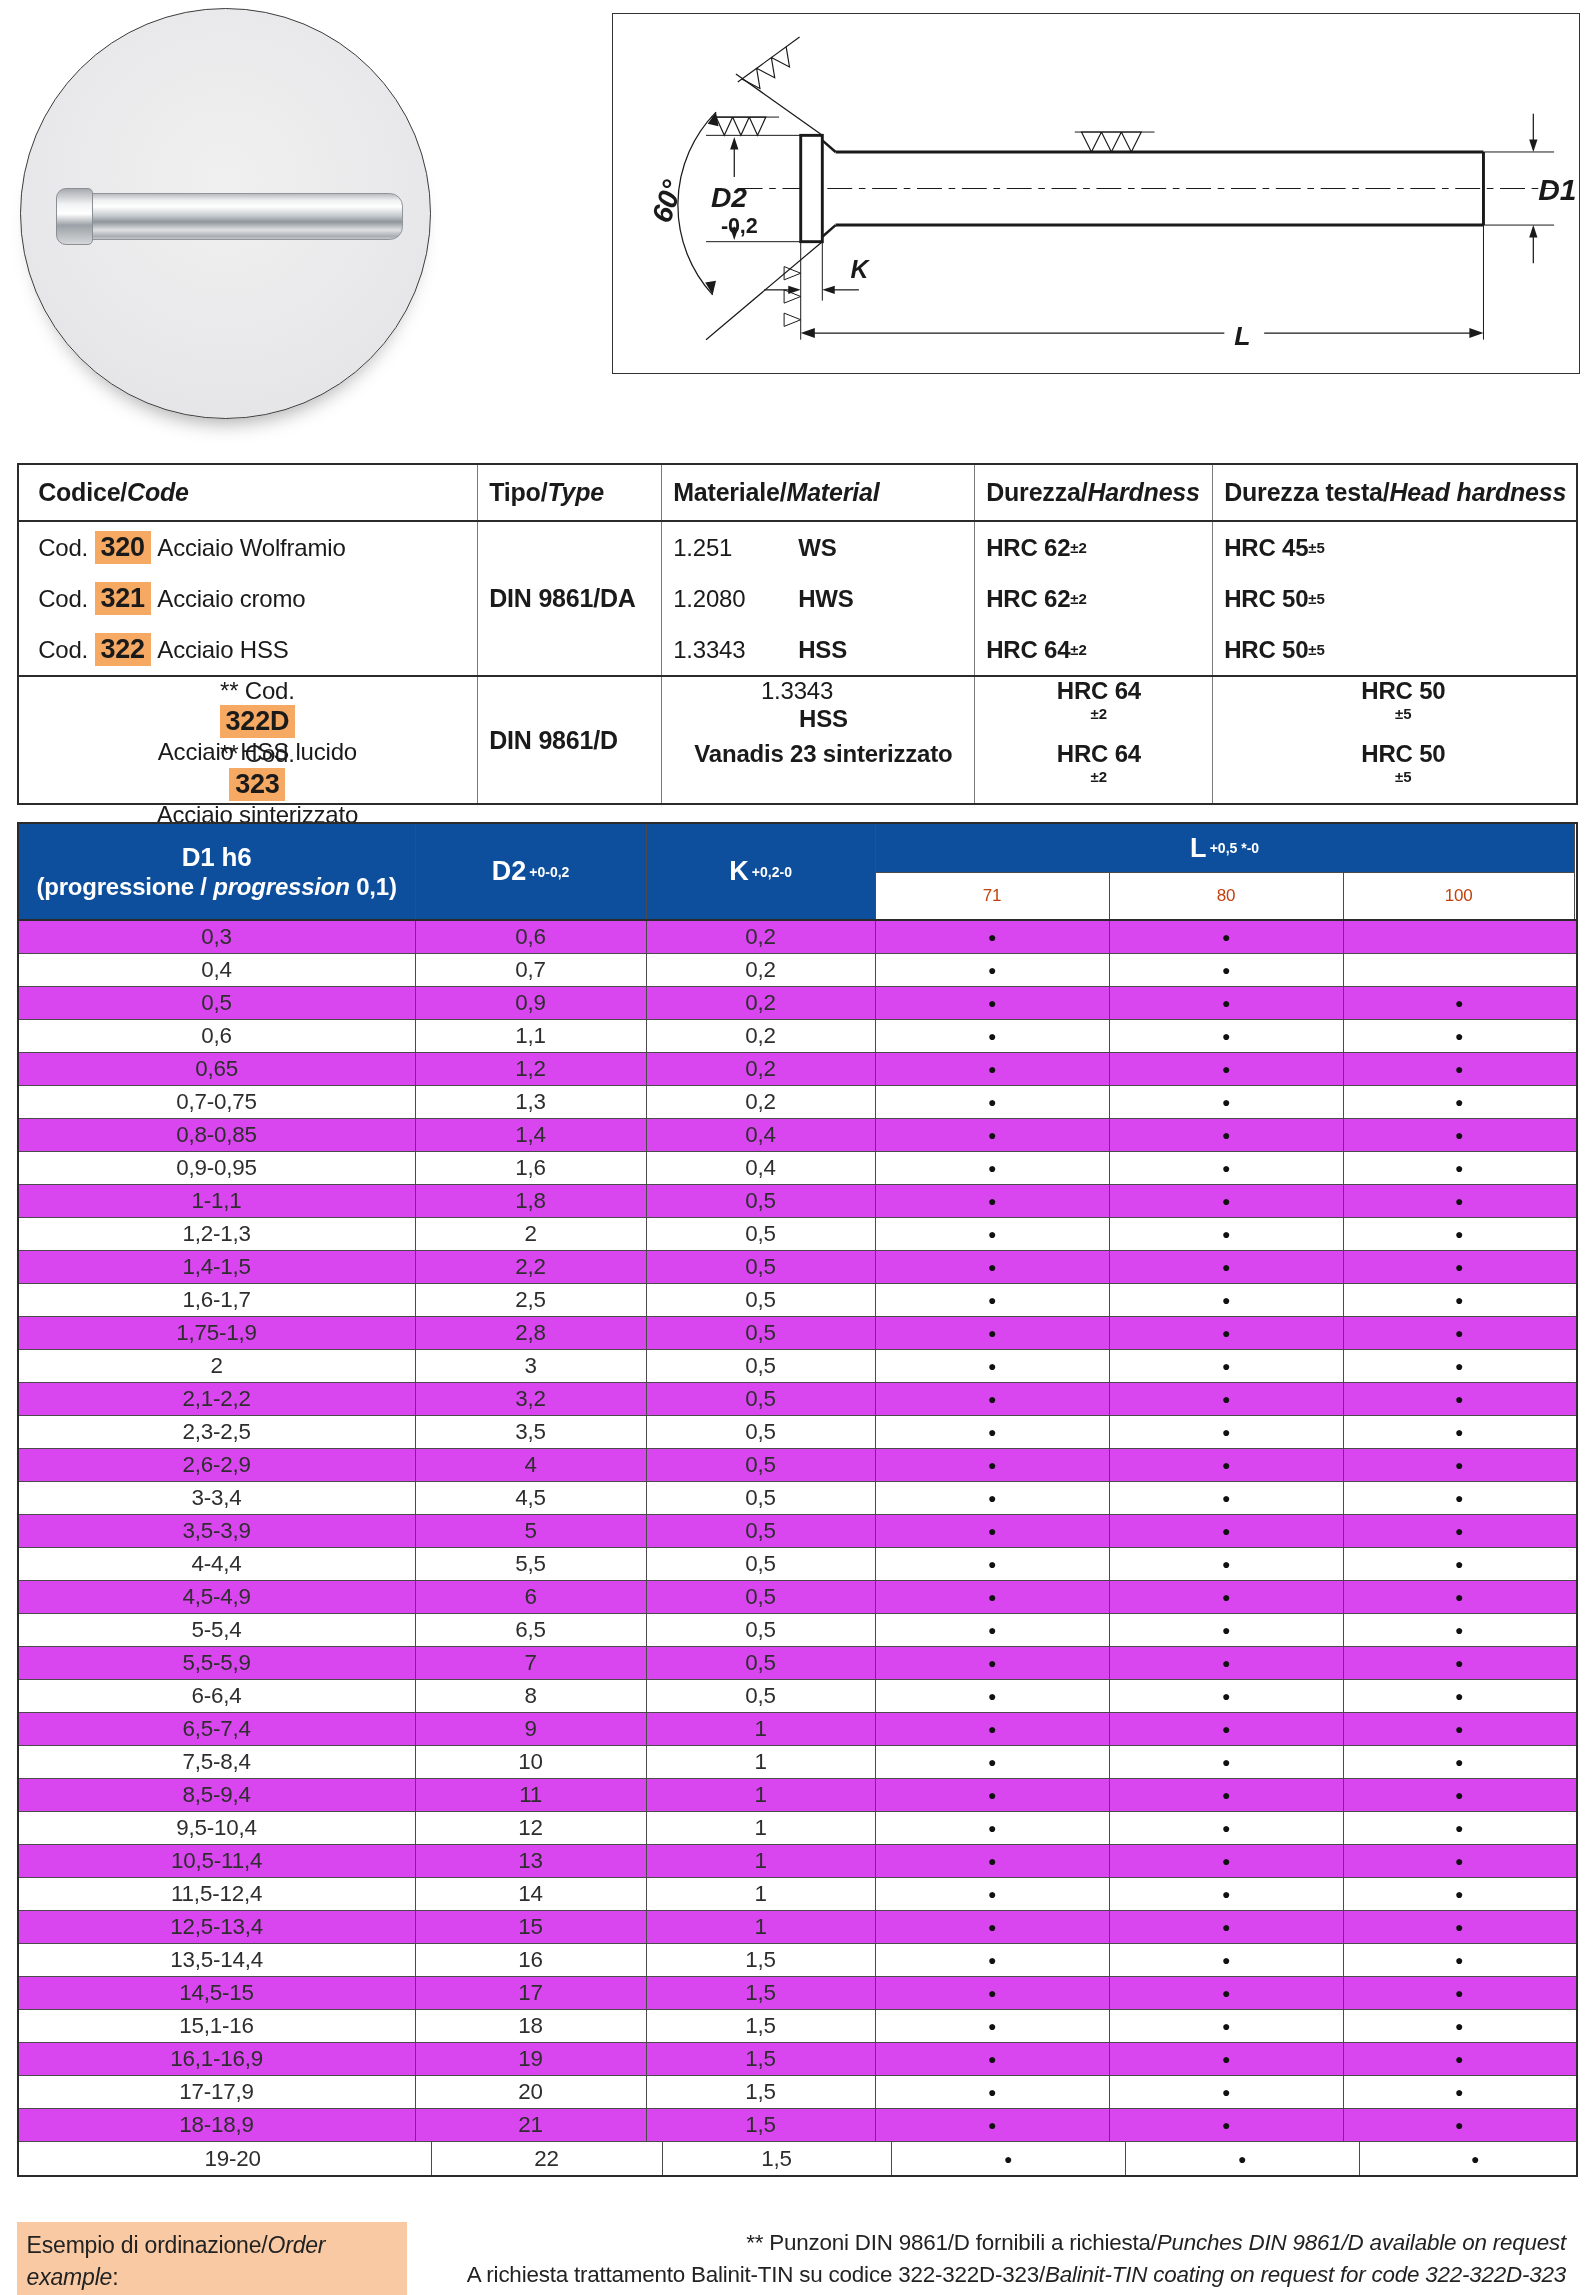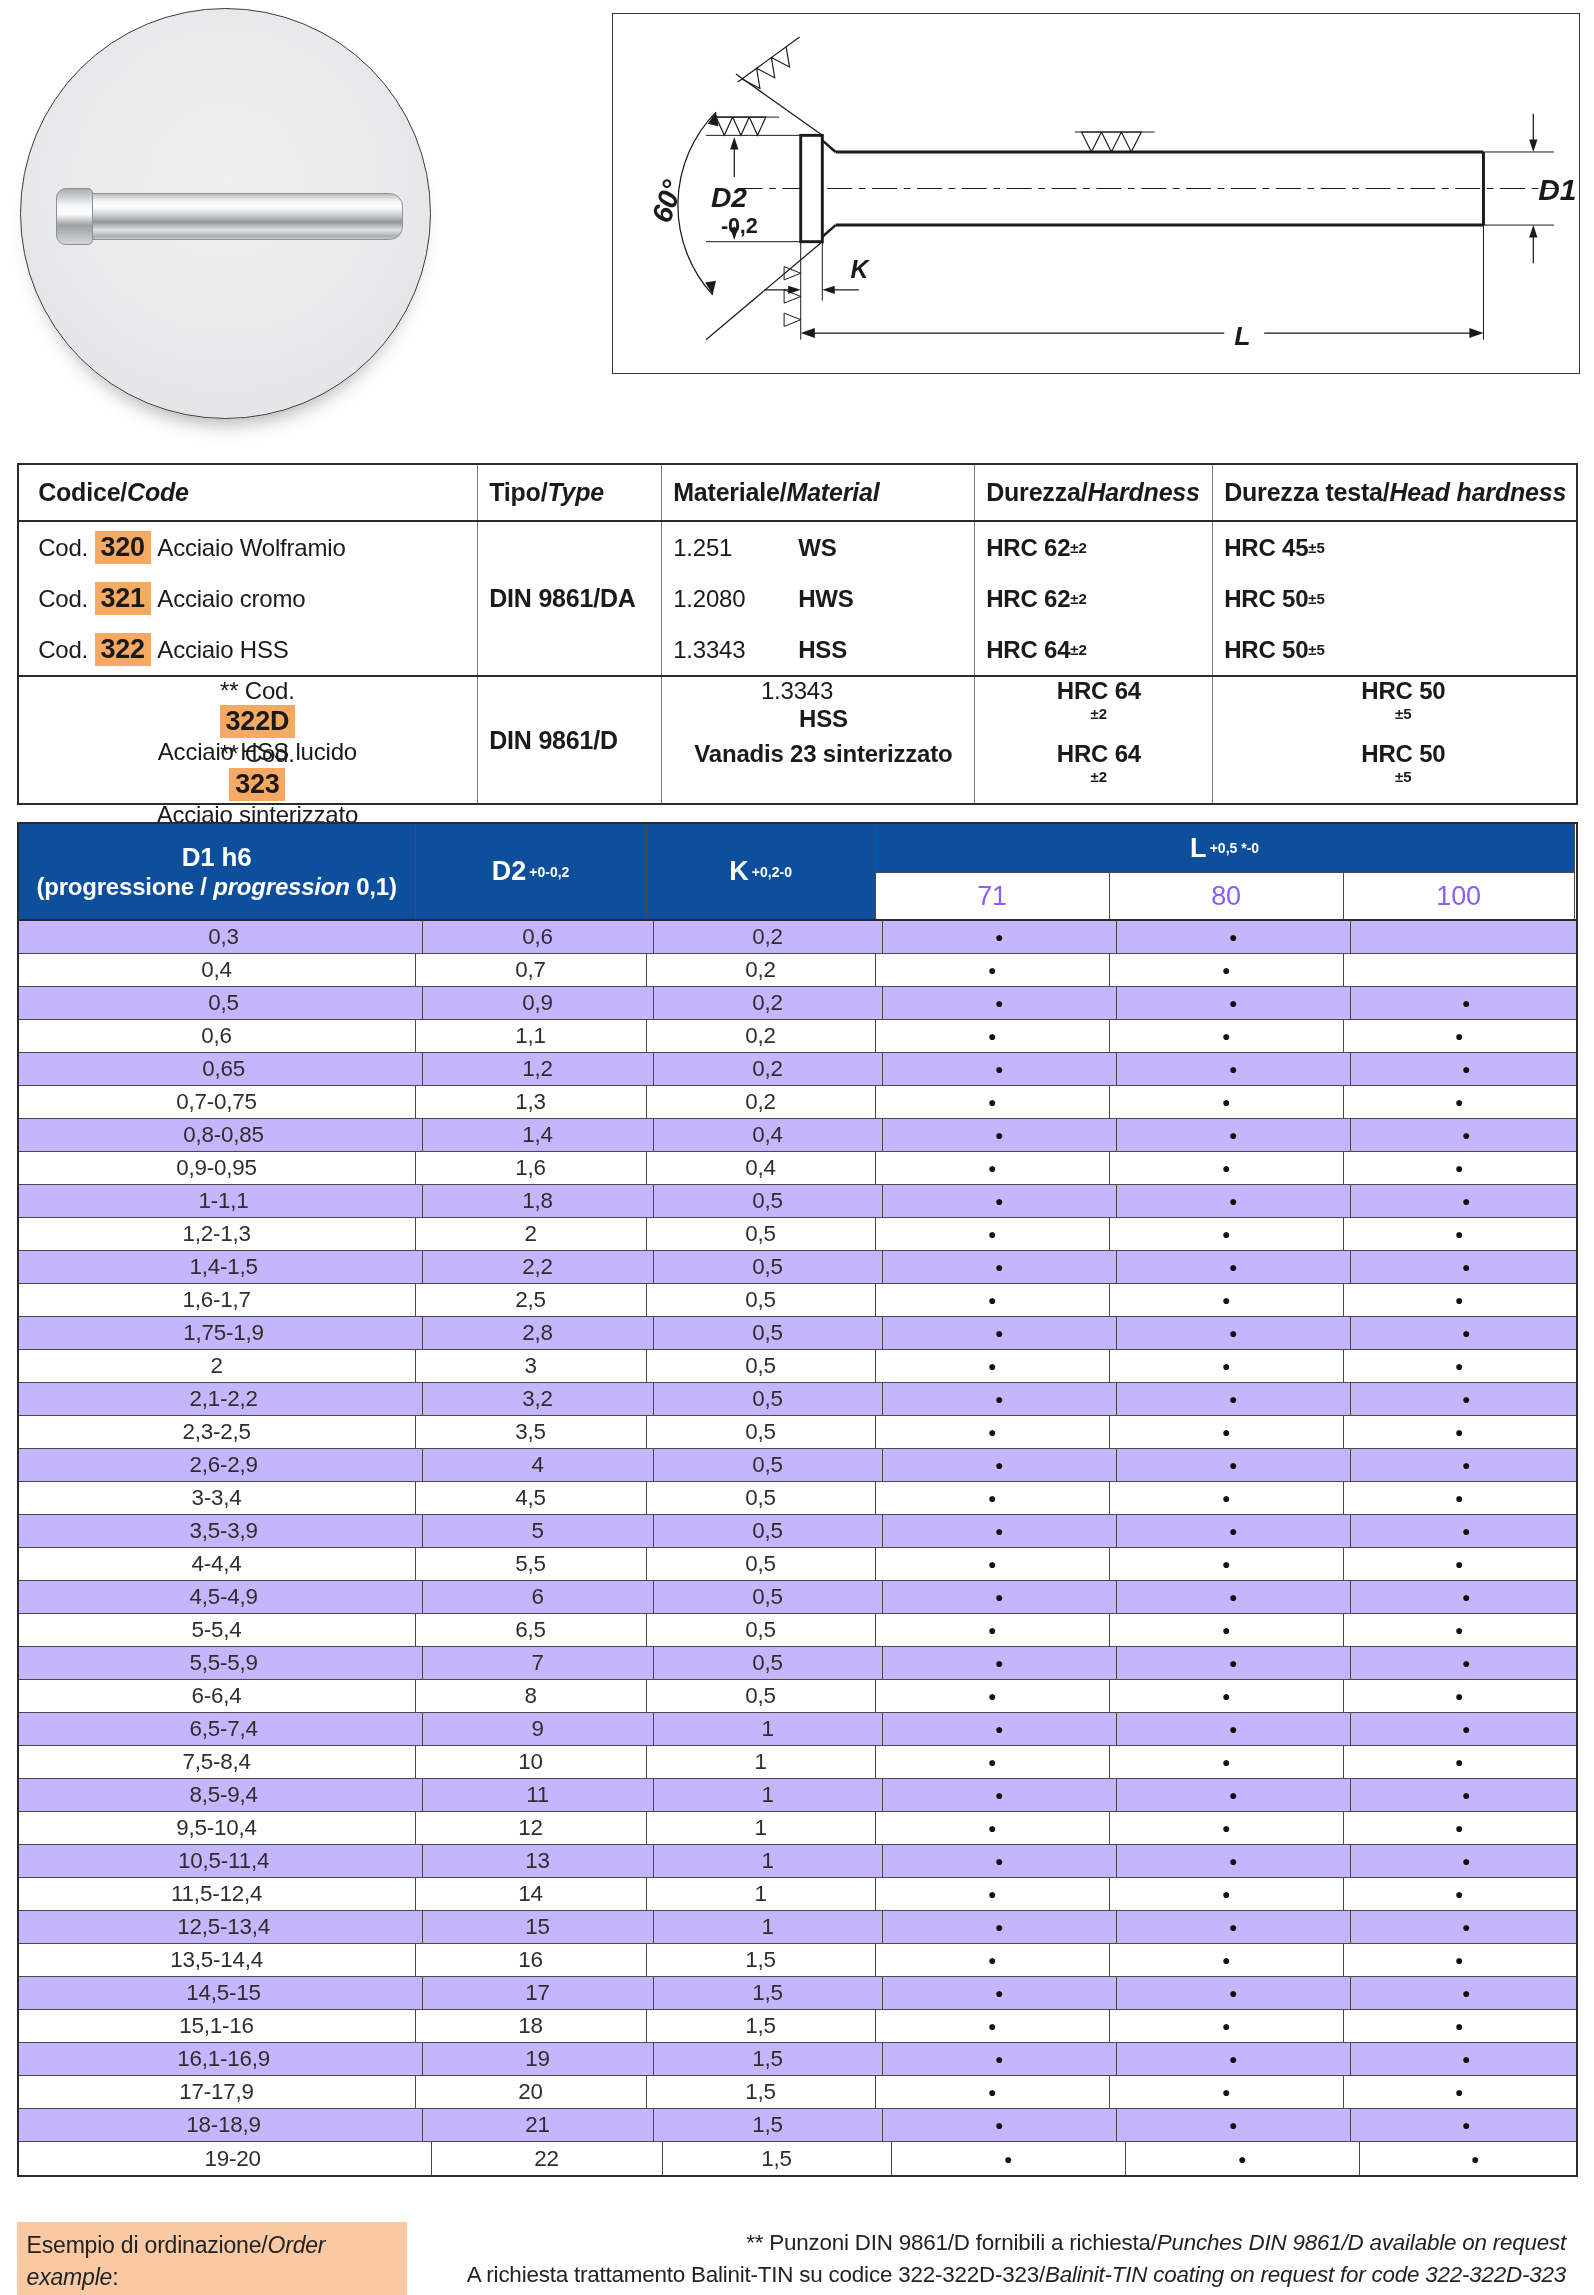--- a/index.html
+++ b/index.html
@@ -45,33 +45,33 @@
 
   
   .size-table{position:absolute;left:16.6px;top:822px;width:1561px;border:2.5px solid #2b2b2b;box-sizing:border-box;}
   .st-head{display:grid;grid-template-columns:397px 231px 229px 234px 234px 231px;grid-template-rows:48px 47px;
            border-bottom:2.5px solid #2b2b2b;}
   .st-hcell{background:#0d4f9c;color:#fff;display:flex;align-items:center;justify-content:center;
             border-right:1.7px solid #4a4a4a;box-sizing:border-box;font-weight:bold;}
   .st-hcell:last-child,.st-l100{border-right:none;}
   .span2{grid-row:span 2;flex-direction:column;line-height:1.15;}
   .lspan{grid-column:span 3;}
-  .st-lval{background:#fff;color:#8b5cf6;display:flex;align-items:center;justify-content:center;
-           font-size:27px;border-right:1.7px solid #4a4a4a;border-top:1.7px solid #4a4a4a;box-sizing:border-box;}
+  .st-lval{background:#fff;color:#c2410c;display:flex;align-items:center;justify-content:center;
+           font-size:17px;border-right:1.7px solid #4a4a4a;border-top:1.7px solid #4a4a4a;box-sizing:border-box;}
   .d1-line1{font-size:26px;}
   .d1-line2{font-size:24px;}
   .d1-line2 i{font-style:italic;}
   .dim{font-size:27px;font-weight:bold;display:flex;align-items:center;}
   .tol{display:inline-flex;flex-direction:row;font-size:14px;line-height:1.1;margin-left:3.3px;
        text-align:left;transform:translateY(0.8px);letter-spacing:0;}
   .st-body{}
   .srow{display:grid;grid-template-columns:397px 231px 229px 234px 234px 231px;height:33px;
         border-bottom:1.7px solid #4a4a4a;box-sizing:border-box;background:#fff;}
   .srow:last-child{border-bottom:none;margin-left:16px;}
-  .srow.alt{background:#c4b5fd;padding-left:7px;}
+  .srow.alt{background:#d946ef;}
   .scell{display:flex;align-items:center;justify-content:center;font-size:22.4px;color:#2e2e2e;
          border-right:1.7px solid #4a4a4a;box-sizing:border-box;}
   .scell:last-child{border-right:none;}
   .scell.dot{font-size:14px;color:#111;}
 
   
   .footer-left{position:absolute;left:16.6px;top:2222px;width:390px;background:#f8c9a2;
                padding:6.6px 10px;box-sizing:border-box;font-size:23px;line-height:1.42;color:#222;}
   .footer-left i{font-style:italic;}
   .footer-right{position:absolute;right:29px;top:2227px;text-align:right;font-size:22.4px;line-height:1.44;color:#222;}

